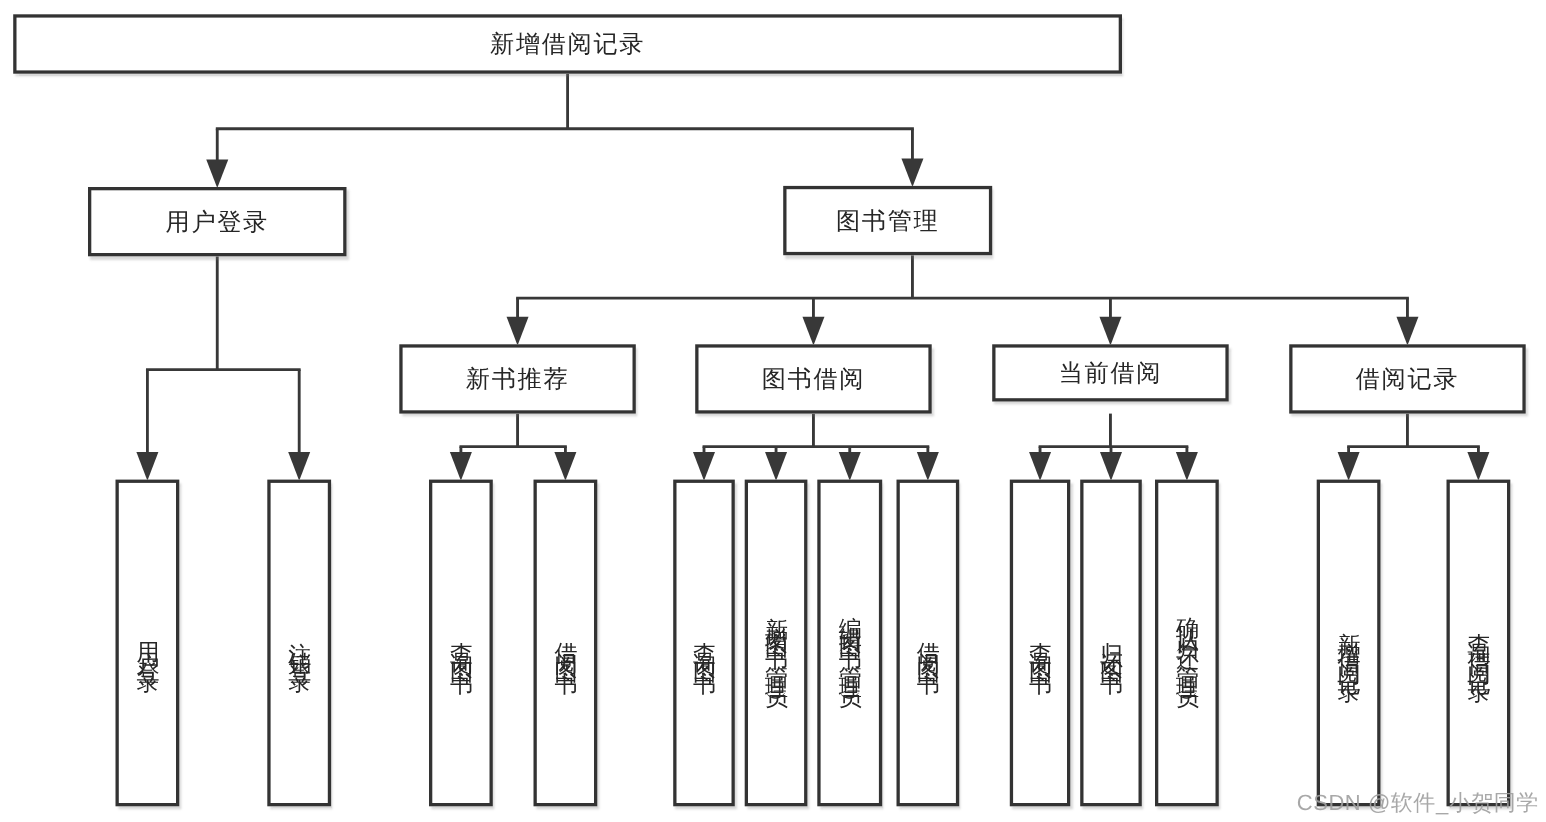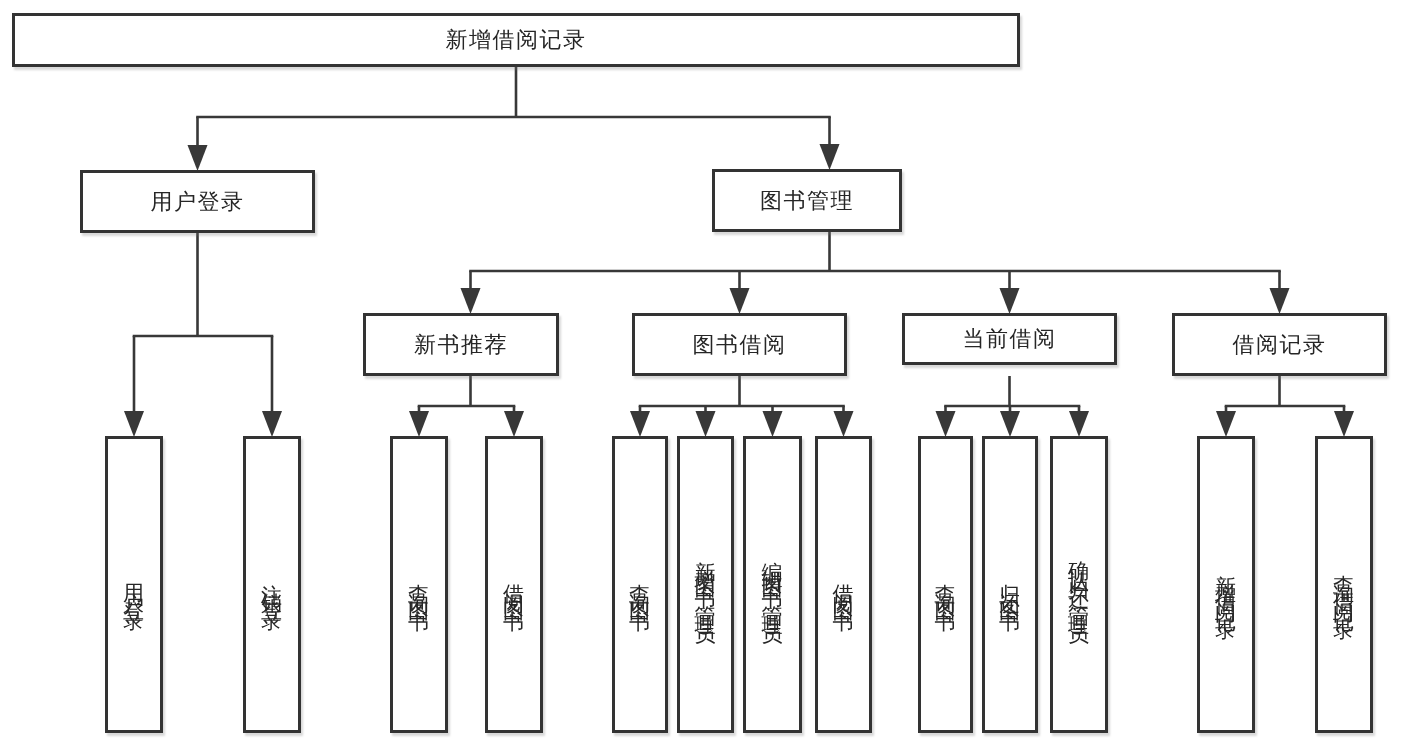--- a/index.html
+++ b/index.html
@@ -104,29 +104,30 @@
       <path d="M1344 406 V415" stroke="#383838" stroke-width="2.6" fill="none"></path>
       <polygon points="1334,411 1354,411 1344,437" fill="#383838"></polygon>
     </svg>
 
   <div id="node-layer">
       <div class="node h" style="left: 12px; top: 13px; width: 1008px; height: 54px;">新增借阅记录</div>
       <div class="node h" style="left: 80px; top: 170px; width: 235px; height: 63px;">用户登录</div>
       <div class="node h" style="left: 712px; top: 169px; width: 190px; height: 63px;">图书管理</div>
       <div class="node v" style="left: 105px; top: 436px; width: 58px; height: 297px;">用户登录</div>
       <div class="node v" style="left: 243px; top: 436px; width: 58px; height: 297px;">注销登录</div>
-      <div class="node h" style="left: 363px; top: 313px; width: 196px; height: 63px;">新书推荐</div>
+      <div class="node h" style="left: 363px; top: 313px; width: 215px; height: 63px;">新书推荐</div>
       <div class="node h" style="left: 632px; top: 313px; width: 215px; height: 63px;">图书借阅</div>
       <div class="node h" style="left: 902px; top: 313px; width: 215px; height: 52px;">当前借阅</div>
       <div class="node h" style="left: 1172px; top: 313px; width: 215px; height: 63px;">借阅记录</div>
       <div class="node v" style="left: 390px; top: 436px; width: 58px; height: 297px;">查询图书</div>
       <div class="node v" style="left: 485px; top: 436px; width: 58px; height: 297px;">借阅图书</div>
       <div class="node v" style="left: 612px; top: 436px; width: 56px; height: 297px;">查询图书</div>
       <div class="node v" style="left: 677px; top: 436px; width: 57px; height: 297px;">新增图书（管理员）</div>
       <div class="node v" style="left: 743px; top: 436px; width: 59px; height: 297px;">编辑图书（管理员）</div>
       <div class="node v" style="left: 815px; top: 436px; width: 57px; height: 297px;">借阅图书</div>
       <div class="node v" style="left: 918px; top: 436px; width: 55px; height: 297px;">查询图书</div>
       <div class="node v" style="left: 982px; top: 436px; width: 56px; height: 297px;">归还图书</div>
       <div class="node v" style="left: 1050px; top: 436px; width: 58px; height: 297px;">确认归还（管理员）</div>
       <div class="node v" style="left: 1197px; top: 436px; width: 58px; height: 297px;">新增借阅记录</div>
       <div class="node v" style="left: 1315px; top: 436px; width: 58px; height: 297px;">查询借阅记录</div>
     </div>
+  <div id="watermark">CSDN @软件_小贺同学</div>
 </div>
 
 </body></html>

